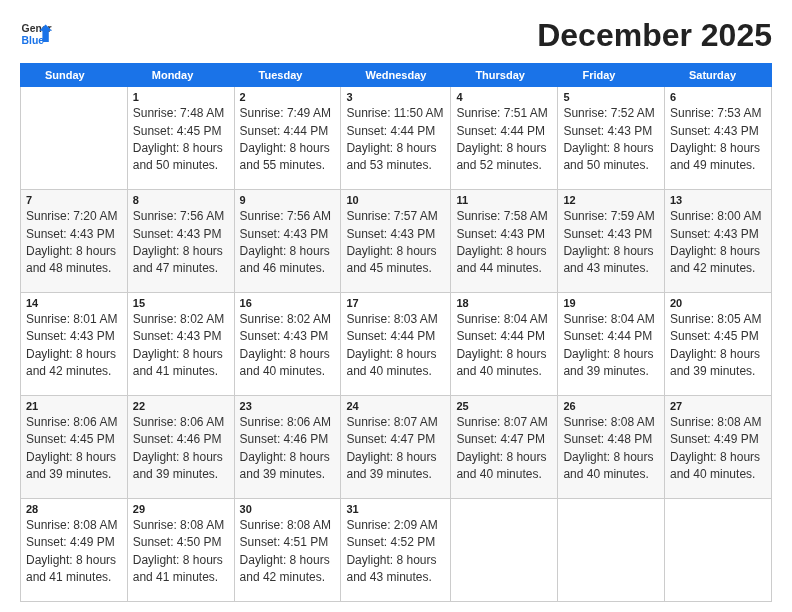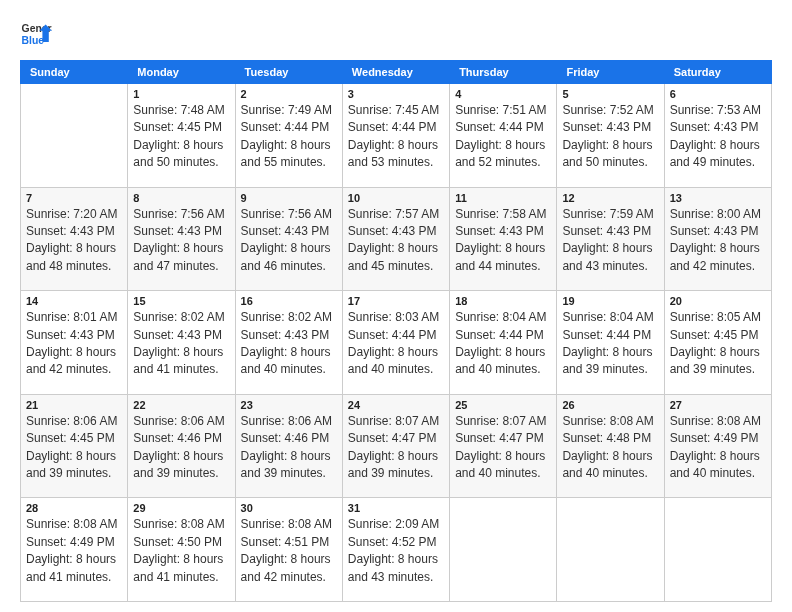--- a/index.html
+++ b/index.html
@@ -48,21 +48,21 @@
     .calendar {
       flex: 1;
       border-collapse: collapse;
       width: 100%;
       font-size: 9.5px;
     }
     .calendar th {
       background: #1a73e8;
       color: #fff;
       text-align: left;
-      padding: 5px 9px;
+      padding: 5px 24px;
       font-size: 11px;
       font-weight: bold;
       border: 1px solid #1a73e8;
     }
     .calendar td {
       vertical-align: top;
       border: 1px solid #ccc;
       padding: 4px 5px;
       width: calc(100% / 7);
       height: 82px;
@@ -95,20 +95,21 @@
 <div class="page">
   <div class="header">
     <div class="logo">
       <svg class="logo-icon" viewBox="0 0 40 40">
         <text x="2" y="18" font-size="13" font-weight="bold" fill="#333" font-family="Arial">General</text>
         <text x="2" y="32" font-size="13" font-weight="bold" fill="#1a73e8" font-family="Arial">Blue</text>
         <polygon points="32,8 40,16 36,16 36,30 28,30 28,16 24,16" fill="#1a73e8"></polygon>
       </svg>
     </div>
     <div class="title-block">
+      <div class="month-title">December 2025</div>
     </div>
   </div>
 
   <table class="calendar">
     <thead>
       <tr>
         <th>Sunday</th>
         <th>Monday</th>
         <th>Tuesday</th>
         <th>Wednesday</th>
@@ -132,21 +133,21 @@
           <span class="day-num">2</span>
           <div class="day-info">
             <span>Sunrise: 7:49 AM</span><br>
             <span>Sunset: 4:44 PM</span><br>
             <span>Daylight: 8 hours and 55 minutes.</span>
           </div>
         </td>
           <td>
           <span class="day-num">3</span>
           <div class="day-info">
-            <span>Sunrise: 7:45 AM</span><br>
+            <span>Sunrise: 11:50 AM</span><br>
             <span>Sunset: 4:44 PM</span><br>
             <span>Daylight: 8 hours and 53 minutes.</span>
           </div>
         </td>
           <td>
           <span class="day-num">4</span>
           <div class="day-info">
             <span>Sunrise: 7:51 AM</span><br>
             <span>Sunset: 4:44 PM</span><br>
             <span>Daylight: 8 hours and 52 minutes.</span>

